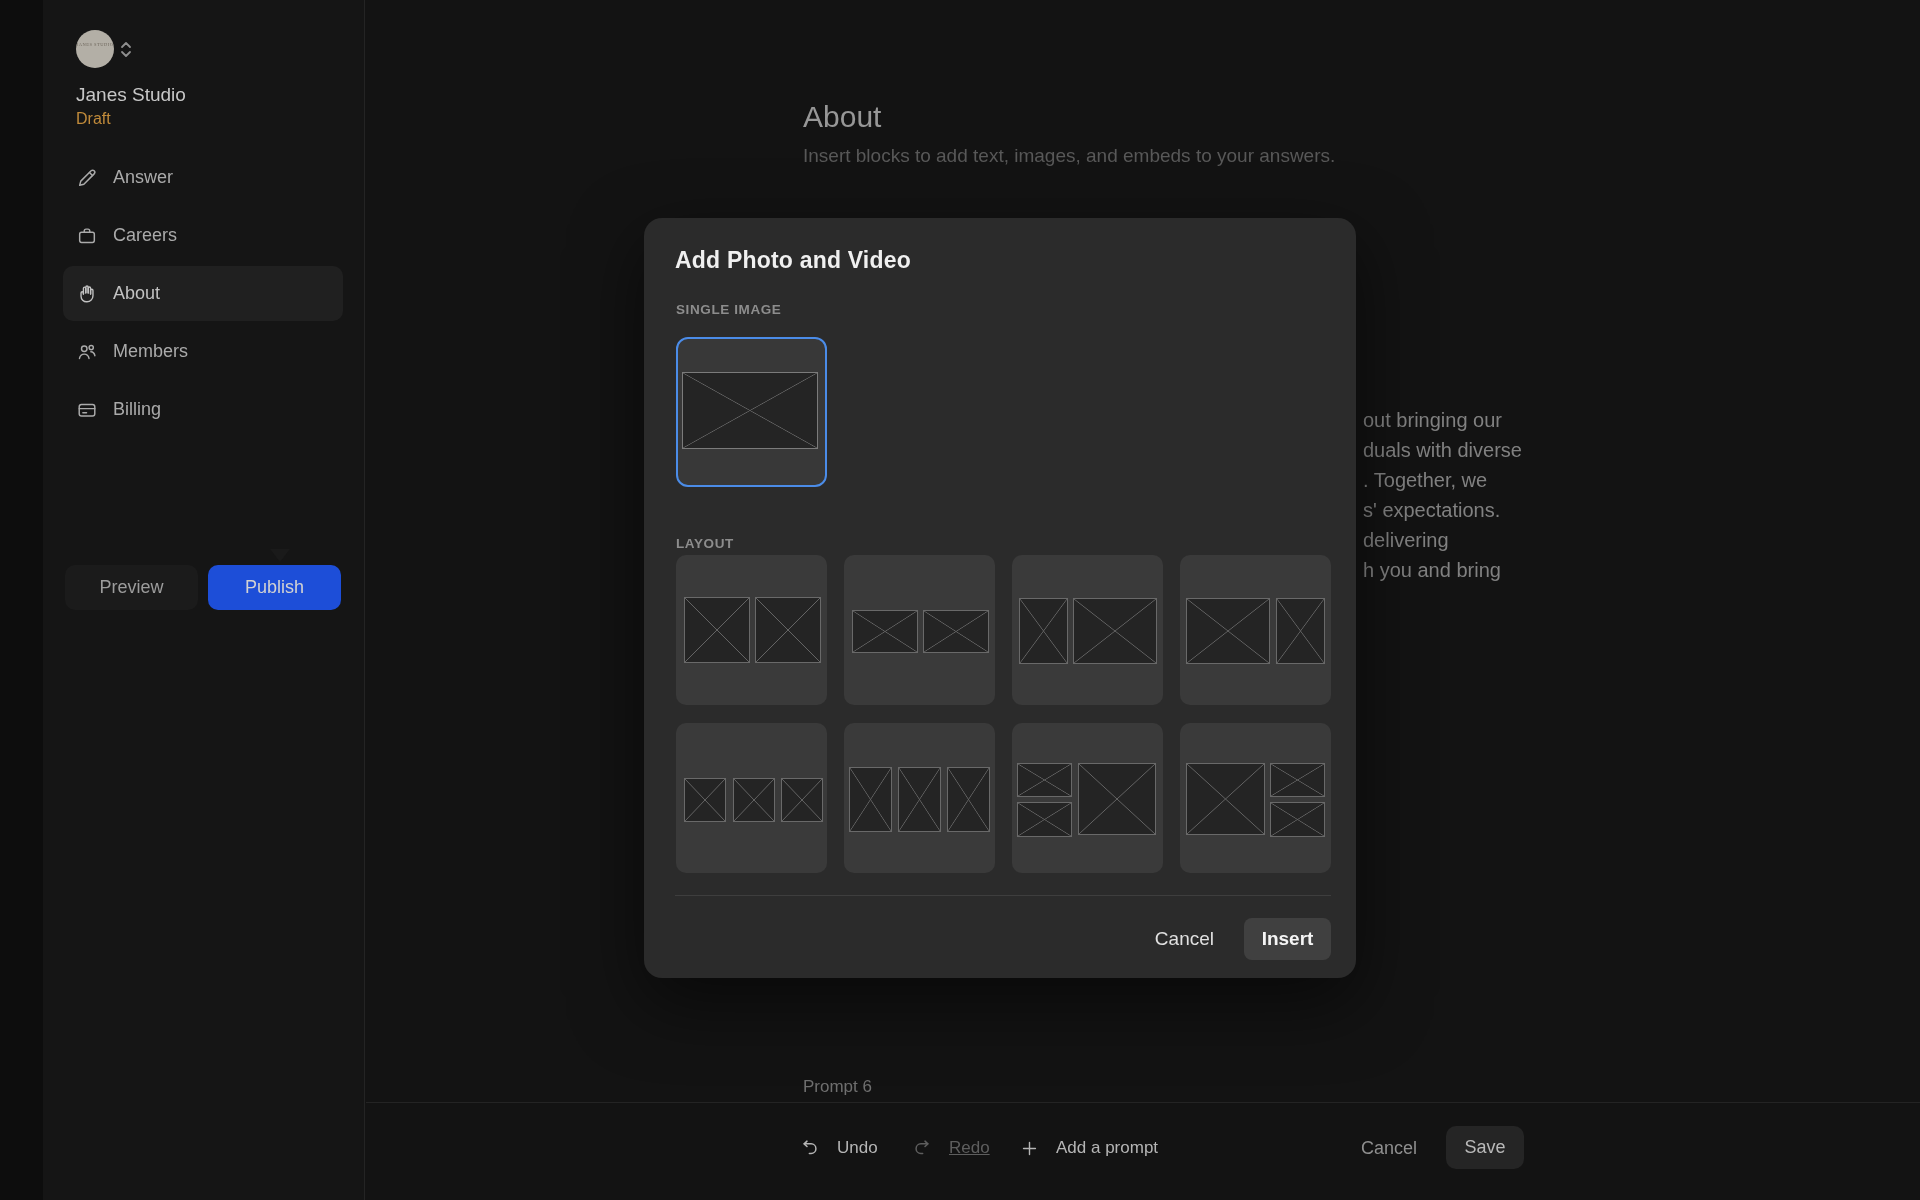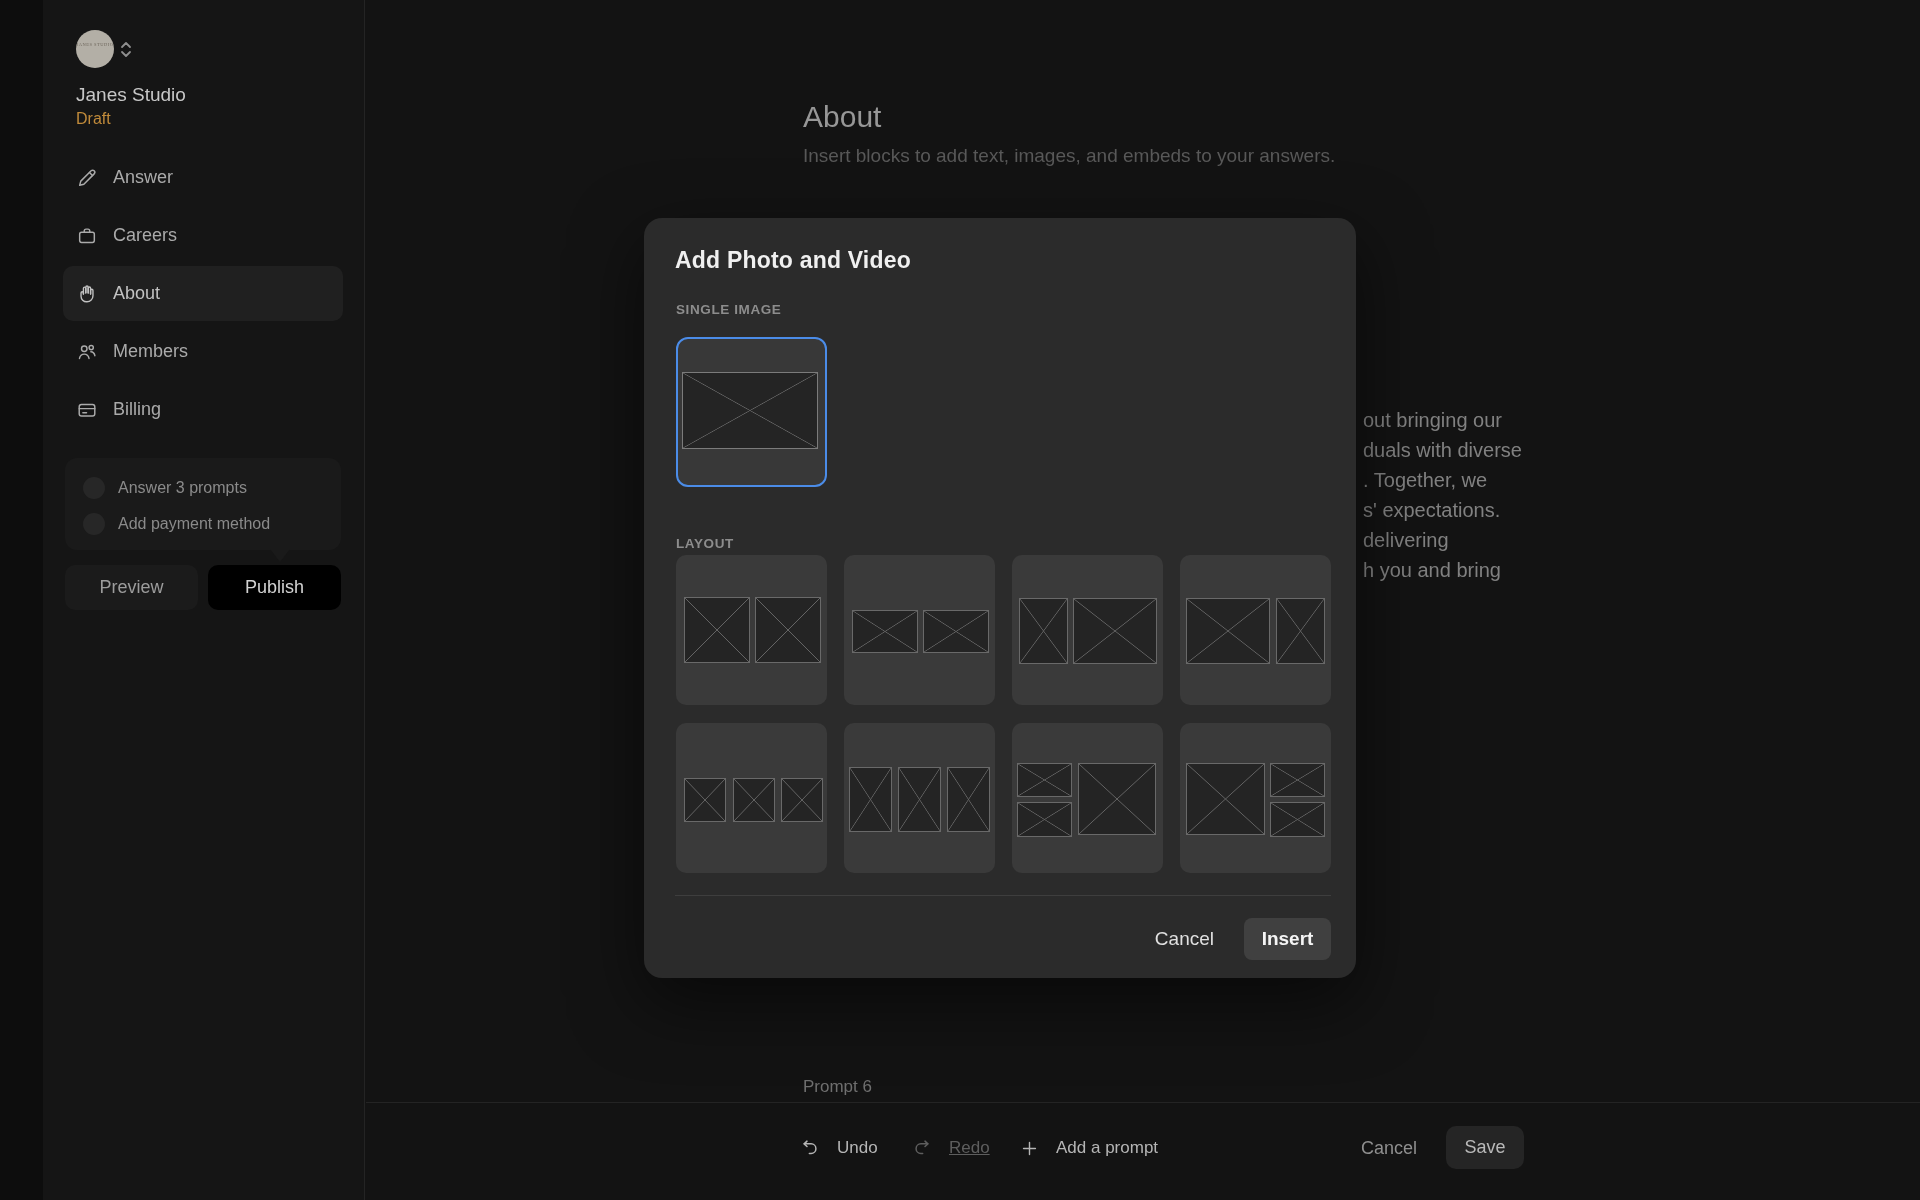--- a/index.html
+++ b/index.html
@@ -19,21 +19,21 @@
   .nav-item.active { background:#202020; color:#c2c2c2; }
   .nav-item svg { flex:0 0 auto; }
 
   .checklist { position:absolute; left:22px; top:458px; width:276px; height:92px; background:#1a1a1a; border-radius:12px; padding:15px 18px 0 18px; }
   .check-row { display:flex; align-items:center; gap:13px; height:30px; margin-bottom:6px; }
   .check-circle { width:22px; height:22px; border-radius:50%; background:#272727; }
   .check-label { font-size:16px; color:#8a8a8a; }
   .checklist-tail { position:absolute; left:227px; top:549px; width:0; height:0; border-left:10px solid transparent; border-right:10px solid transparent; border-top:13px solid #1a1a1a; }
   .btn { display:flex; align-items:center; justify-content:center; border-radius:10px; cursor:pointer; }
   #preview-btn { position:absolute; left:22px; top:565px; width:133px; height:45px; background:#1b1b1b; color:#9c9c9c; font-size:18px; }
-  #publish-btn { position:absolute; left:165px; top:565px; width:133px; height:45px; background:#000000; color:#d2d2d2; font-size:18px; font-weight:500; }
+  #publish-btn { position:absolute; left:165px; top:565px; width:133px; height:45px; background:#1d4ed8; color:#d2d2d2; font-size:18px; font-weight:500; }
 
   
   #page-title { position:absolute; left:760px; top:100px; font-size:30px; font-weight:500; color:#979797; }
   #page-subtitle { position:absolute; left:760px; top:145px; font-size:19px; color:#585858; }
   #bg-paragraph { position:absolute; left:1320px; top:405px; font-size:20px; line-height:30px; color:#818181; z-index:1; white-space:nowrap; }
   #prompt-label { position:absolute; left:760px; top:1077px; font-size:17px; color:#6f6f6f; }
   #footer-divider { position:absolute; left:323px; right:0; top:1102px; height:1px; background:#242424; }
 
   
   .tool-btn { position:absolute; top:1128px; height:40px; display:flex; align-items:center; gap:17px; font-size:17px; font-weight:500; color:#b5b5b5; cursor:pointer; }
@@ -127,30 +127,20 @@
           <svg width="22" height="22" viewBox="0 0 24 24" fill="none" stroke="currentColor" stroke-width="1.6" stroke-linecap="round" stroke-linejoin="round">
               <rect x="3.5" y="6" width="17" height="12.5" rx="2.5"></rect>
               <path d="M3.5 10.5h17"></path>
               <path d="M7.5 15h4"></path>
             </svg>
         </span>
         <span>Billing</span>
       </div>
     </div>
 
-    <div class="checklist">
-      <div class="check-row">
-        <div class="check-circle"></div>
-        <div class="check-label">Answer 3 prompts</div>
-      </div>
-      <div class="check-row">
-        <div class="check-circle"></div>
-        <div class="check-label">Add payment method</div>
-      </div>
-    </div>
     <div class="checklist-tail"></div>
 
     <div id="preview-btn" class="btn">Preview</div>
     <div id="publish-btn" class="btn">Publish</div>
   </div>
 
   <div id="page-title">About</div>
   <div id="page-subtitle">Insert blocks to add text, images, and embeds to your answers.</div>
 
   <div id="bg-paragraph">

